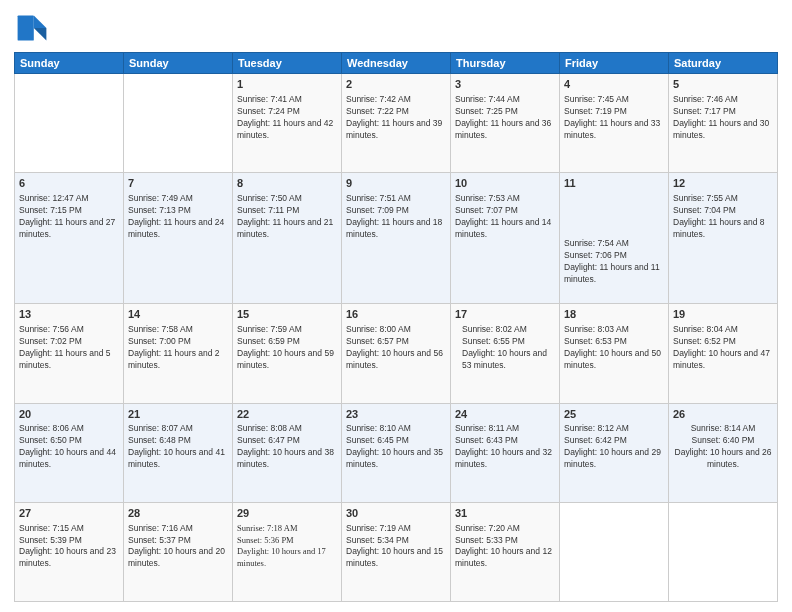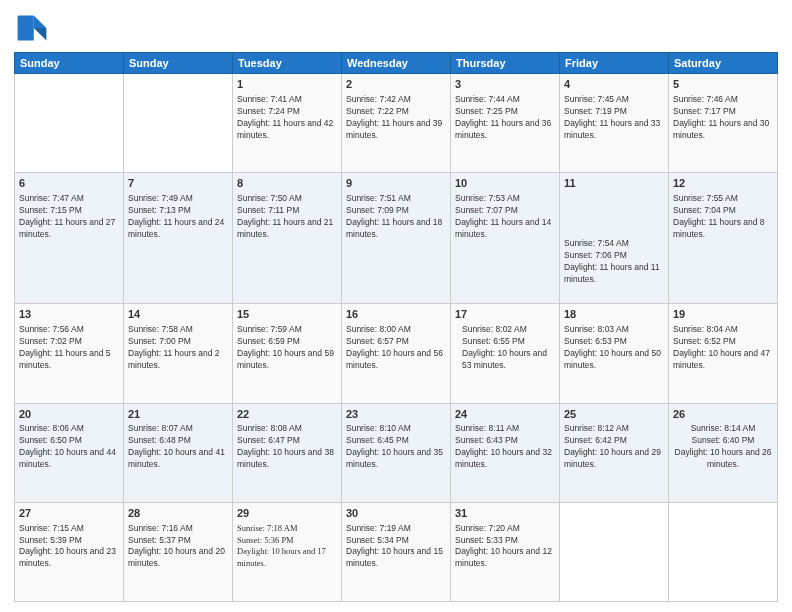--- a/index.html
+++ b/index.html
@@ -159,21 +159,21 @@
           <td>
             <span class="day-num">5</span>
             <div class="cell-content" style="white-space: pre-line;">Sunrise: 7:46 AM
 Sunset: 7:17 PM
 Daylight: 11 hours and 30 minutes.</div>
           </td>
         </tr>
         <tr>
           <td>
             <span class="day-num">6</span>
-            <div class="cell-content" style="white-space: pre-line;">Sunrise: 7:47 AM
+            <div class="cell-content" style="white-space: pre-line;">Sunrise: 12:47 AM
 Sunset: 7:15 PM
 Daylight: 11 hours and 27 minutes.</div>
           </td>
           <td>
             <span class="day-num">7</span>
             <div class="cell-content" style="white-space: pre-line;">Sunrise: 7:49 AM
 Sunset: 7:13 PM
 Daylight: 11 hours and 24 minutes.</div>
           </td>
           <td>

